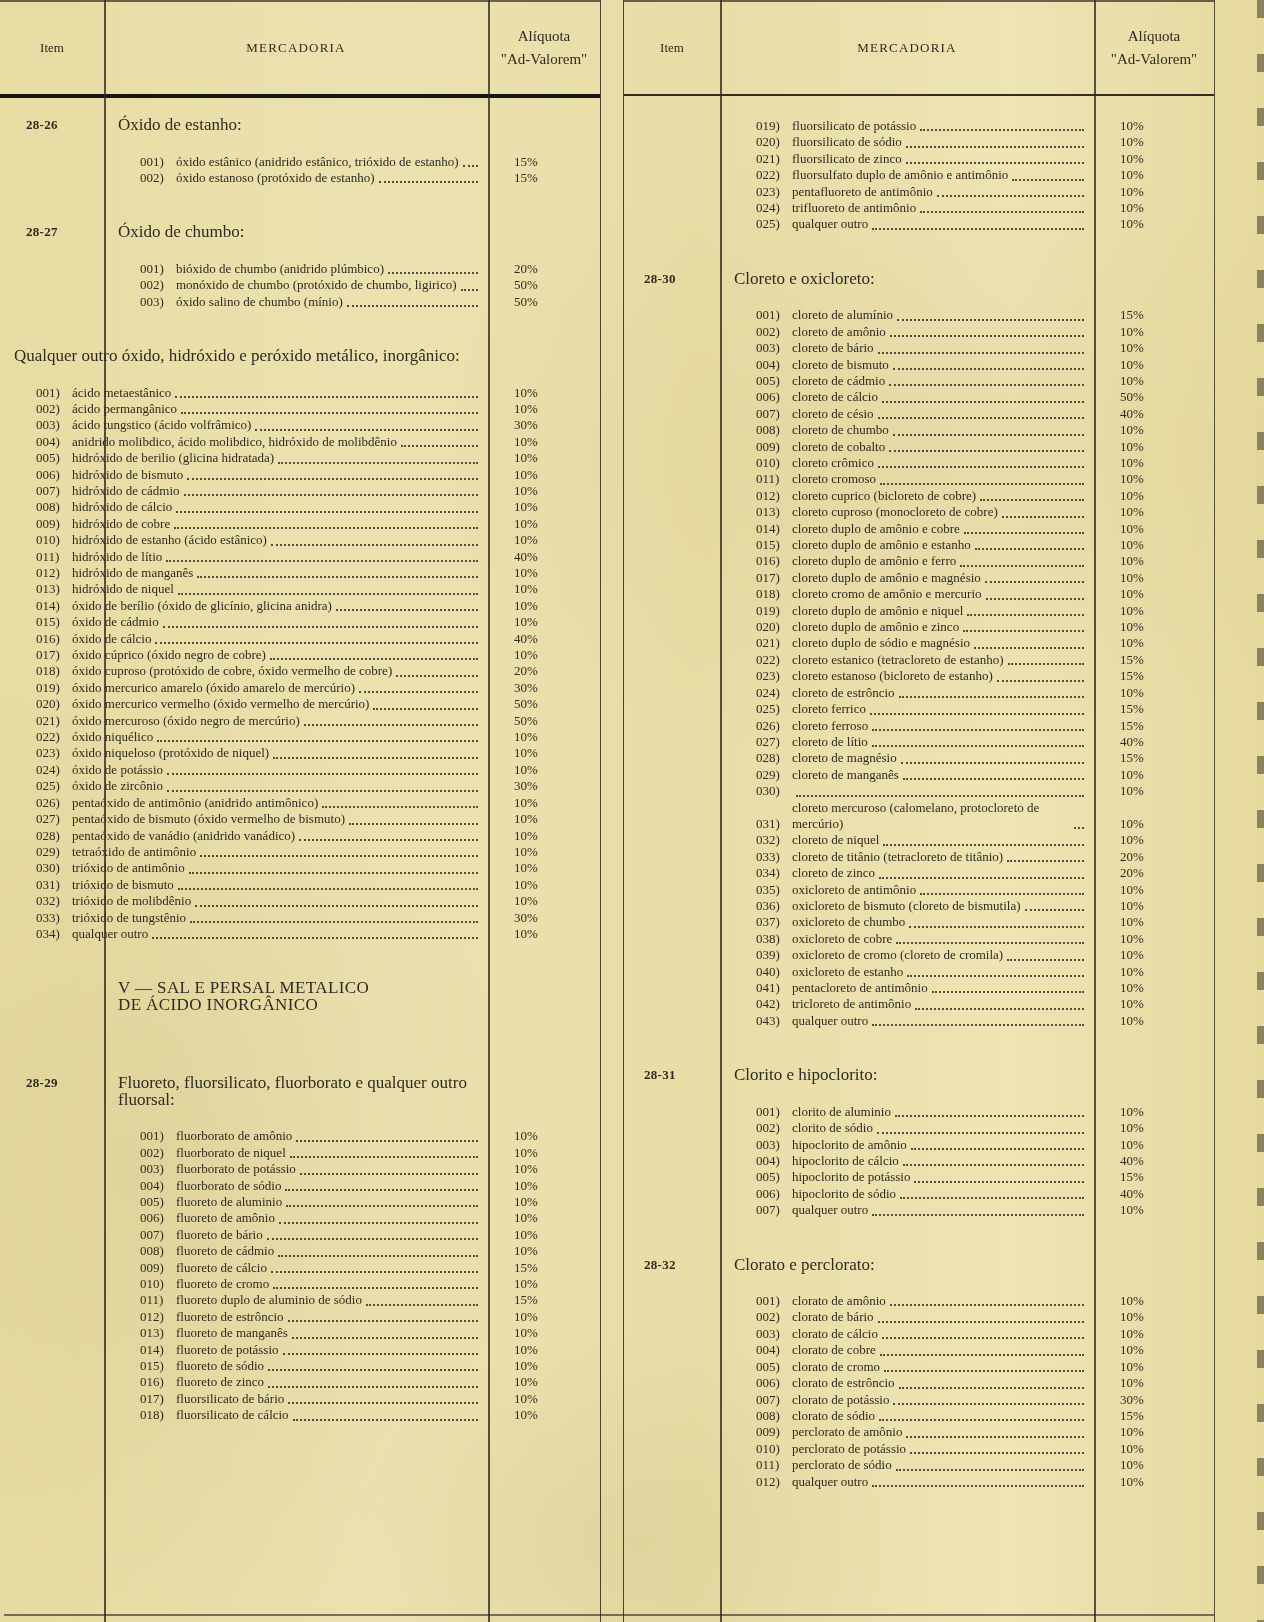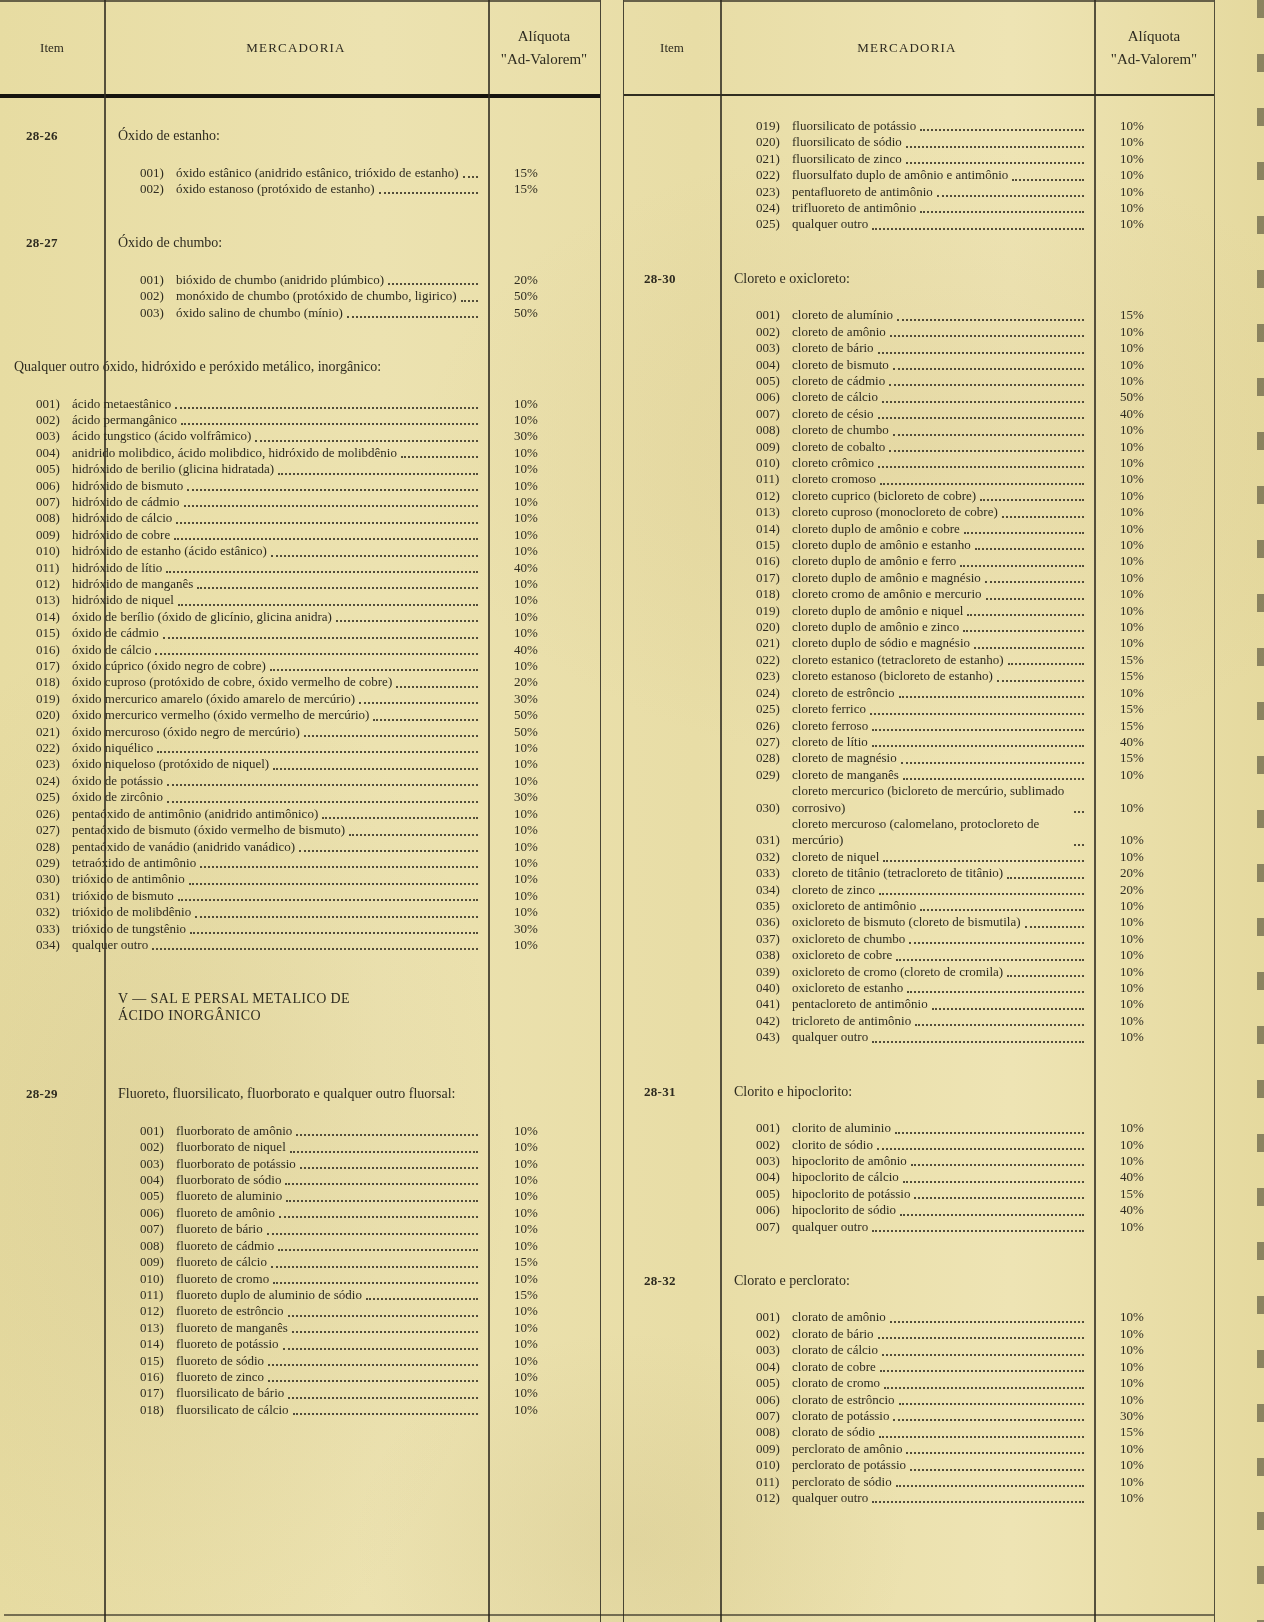--- a/index.html
+++ b/index.html
@@ -25,29 +25,29 @@
   .col-headers{display:flex;height:92px;align-items:stretch;font-size:13px;
     border-top:2px solid rgba(48,44,33,.7);}
   .left .col-headers{border-bottom:4px solid #16140e;}
   .right .col-headers{border-bottom:2.5px solid rgba(30,27,18,.9);}
   .h-item{width:104px;display:flex;align-items:center;justify-content:center;border-radius:11px;}
   .right .h-item{width:96px;}
   .h-merc{flex:1;display:flex;align-items:center;justify-content:center;letter-spacing:1.2px;}
   .h-rate{width:112px;display:flex;flex-direction:column;align-items:center;justify-content:center;gap:6px;font-size:15px;}
   .right .h-rate{width:120px;}
 
-  .body{padding-top:30px;}
+  .body{padding-top:19px;}
   .right .body{padding-top:22px;}
 
   .block{display:flex;margin-bottom:38px;}
   .item-cell{flex:none;width:104px;box-sizing:border-box;padding-left:26px;
     font-weight:700;font-size:13px;letter-spacing:.3px;}
   .right .item-cell{width:96px;padding-left:20px;}
   .content-cell{flex:1;min-width:0;box-sizing:border-box;padding-left:14px;}
-  .block-title{margin:0 112px 20px 0;font-size:14px;line-height:16.5px;}
+  .block-title{margin:0 112px 20px 0;font-size:17px;line-height:16.5px;}
   .right .block-title{margin-right:84px;}
   .heading-block{margin-top:4px;margin-bottom:42px;}
   .heading-block .block-title{max-width:272px;letter-spacing:.4px;}
 
   .entries{padding-left:22px;font-size:13px;}
   .entry{display:flex;align-items:flex-end;line-height:16.4px;}
   .entry-main{flex:1;min-width:0;display:flex;align-items:flex-end;padding-right:8px;}
   .entry-code{flex:none;width:36px;}
   .entry-text{flex:0 1 auto;min-width:0;}
   .leader{flex:1 1 10px;min-width:10px;height:2px;margin:0 2px 3px 4px;
@@ -883,21 +883,20 @@
                 <div class="entry-main">
                   <span class="entry-code">029)</span>
                   <span class="entry-text">cloreto de manganês</span>
                   <span class="leader"></span>
                 </div>
                 <div class="entry-rate">10%</div>
               </div>
               <div class="entry">
                 <div class="entry-main">
                   <span class="entry-code">030)</span>
-                  <span class="entry-text">cloreto mercurico (bicloreto de mercúrio, sublimado corrosivo)</span>
                   <span class="leader"></span>
                 </div>
                 <div class="entry-rate">10%</div>
               </div>
               <div class="entry">
                 <div class="entry-main">
                   <span class="entry-code">031)</span>
                   <span class="entry-text">cloreto mercuroso (calomelano, protocloreto de mercúrio)</span>
                   <span class="leader"></span>
                 </div>

